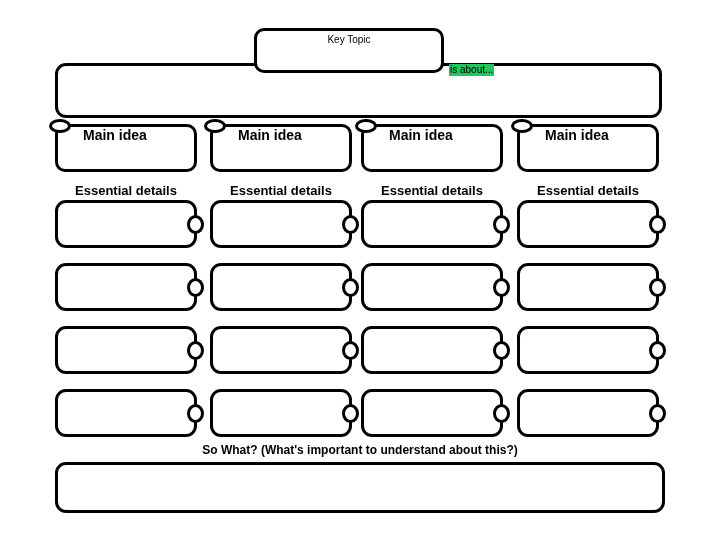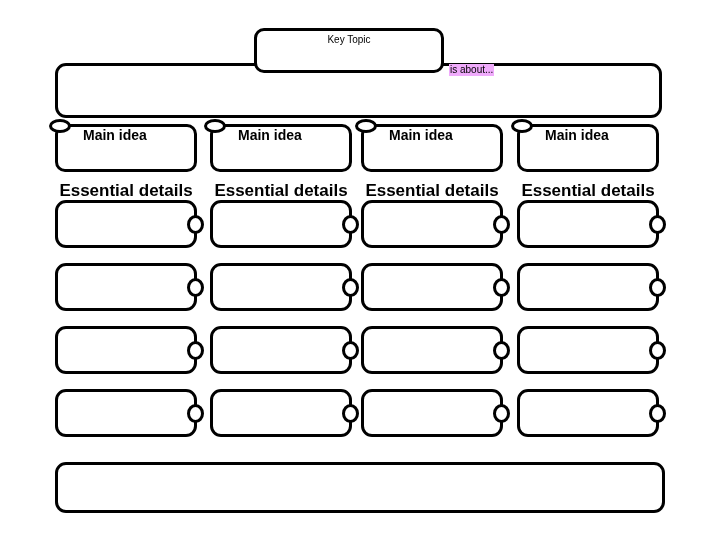--- a/index.html
+++ b/index.html
@@ -73,21 +73,21 @@
     border-radius: 11px;
     z-index: 3;
   }
   .isabout-label {
     position: absolute;
     left: 449px;
     top: 64px;
     font-size: 10px;
     line-height: 12px;
     z-index: 7;
-    background: #f0abfc;
+    background: #22c55e;
     padding: 0 1px;
     white-space: nowrap;
   }
 
   
   .mainidea {
     top: 124px;
     width: 142px;
     height: 48px;
     border-radius: 10px;
@@ -113,21 +113,21 @@
     background: #ffffff;
     border: 3px solid #000000;
     border-radius: 50%;
     z-index: 8;
   }
 
   
   .ed-label {
     position: absolute;
     top: 184px;
-    font-size: 17px;
+    font-size: 13px;
     font-weight: bold;
     line-height: 13px;
     text-align: center;
     white-space: nowrap;
   }
 
   
   .detail {
     width: 142px;
     height: 48px;
@@ -247,15 +247,16 @@
   <div class="rbox detail" style="left:517px; top:263px;">
     <span class="oval-r"></span>
   </div>
   <div class="rbox detail" style="left:517px; top:326px;">
     <span class="oval-r"></span>
   </div>
   <div class="rbox detail" style="left:517px; top:389px;">
     <span class="oval-r"></span>
   </div>
 
+  <div class="sowhat-label">So What? (What's important to understand about this?)</div>
   <div class="rbox sowhat-box"></div>
 
 </div>
 
 </body></html>

